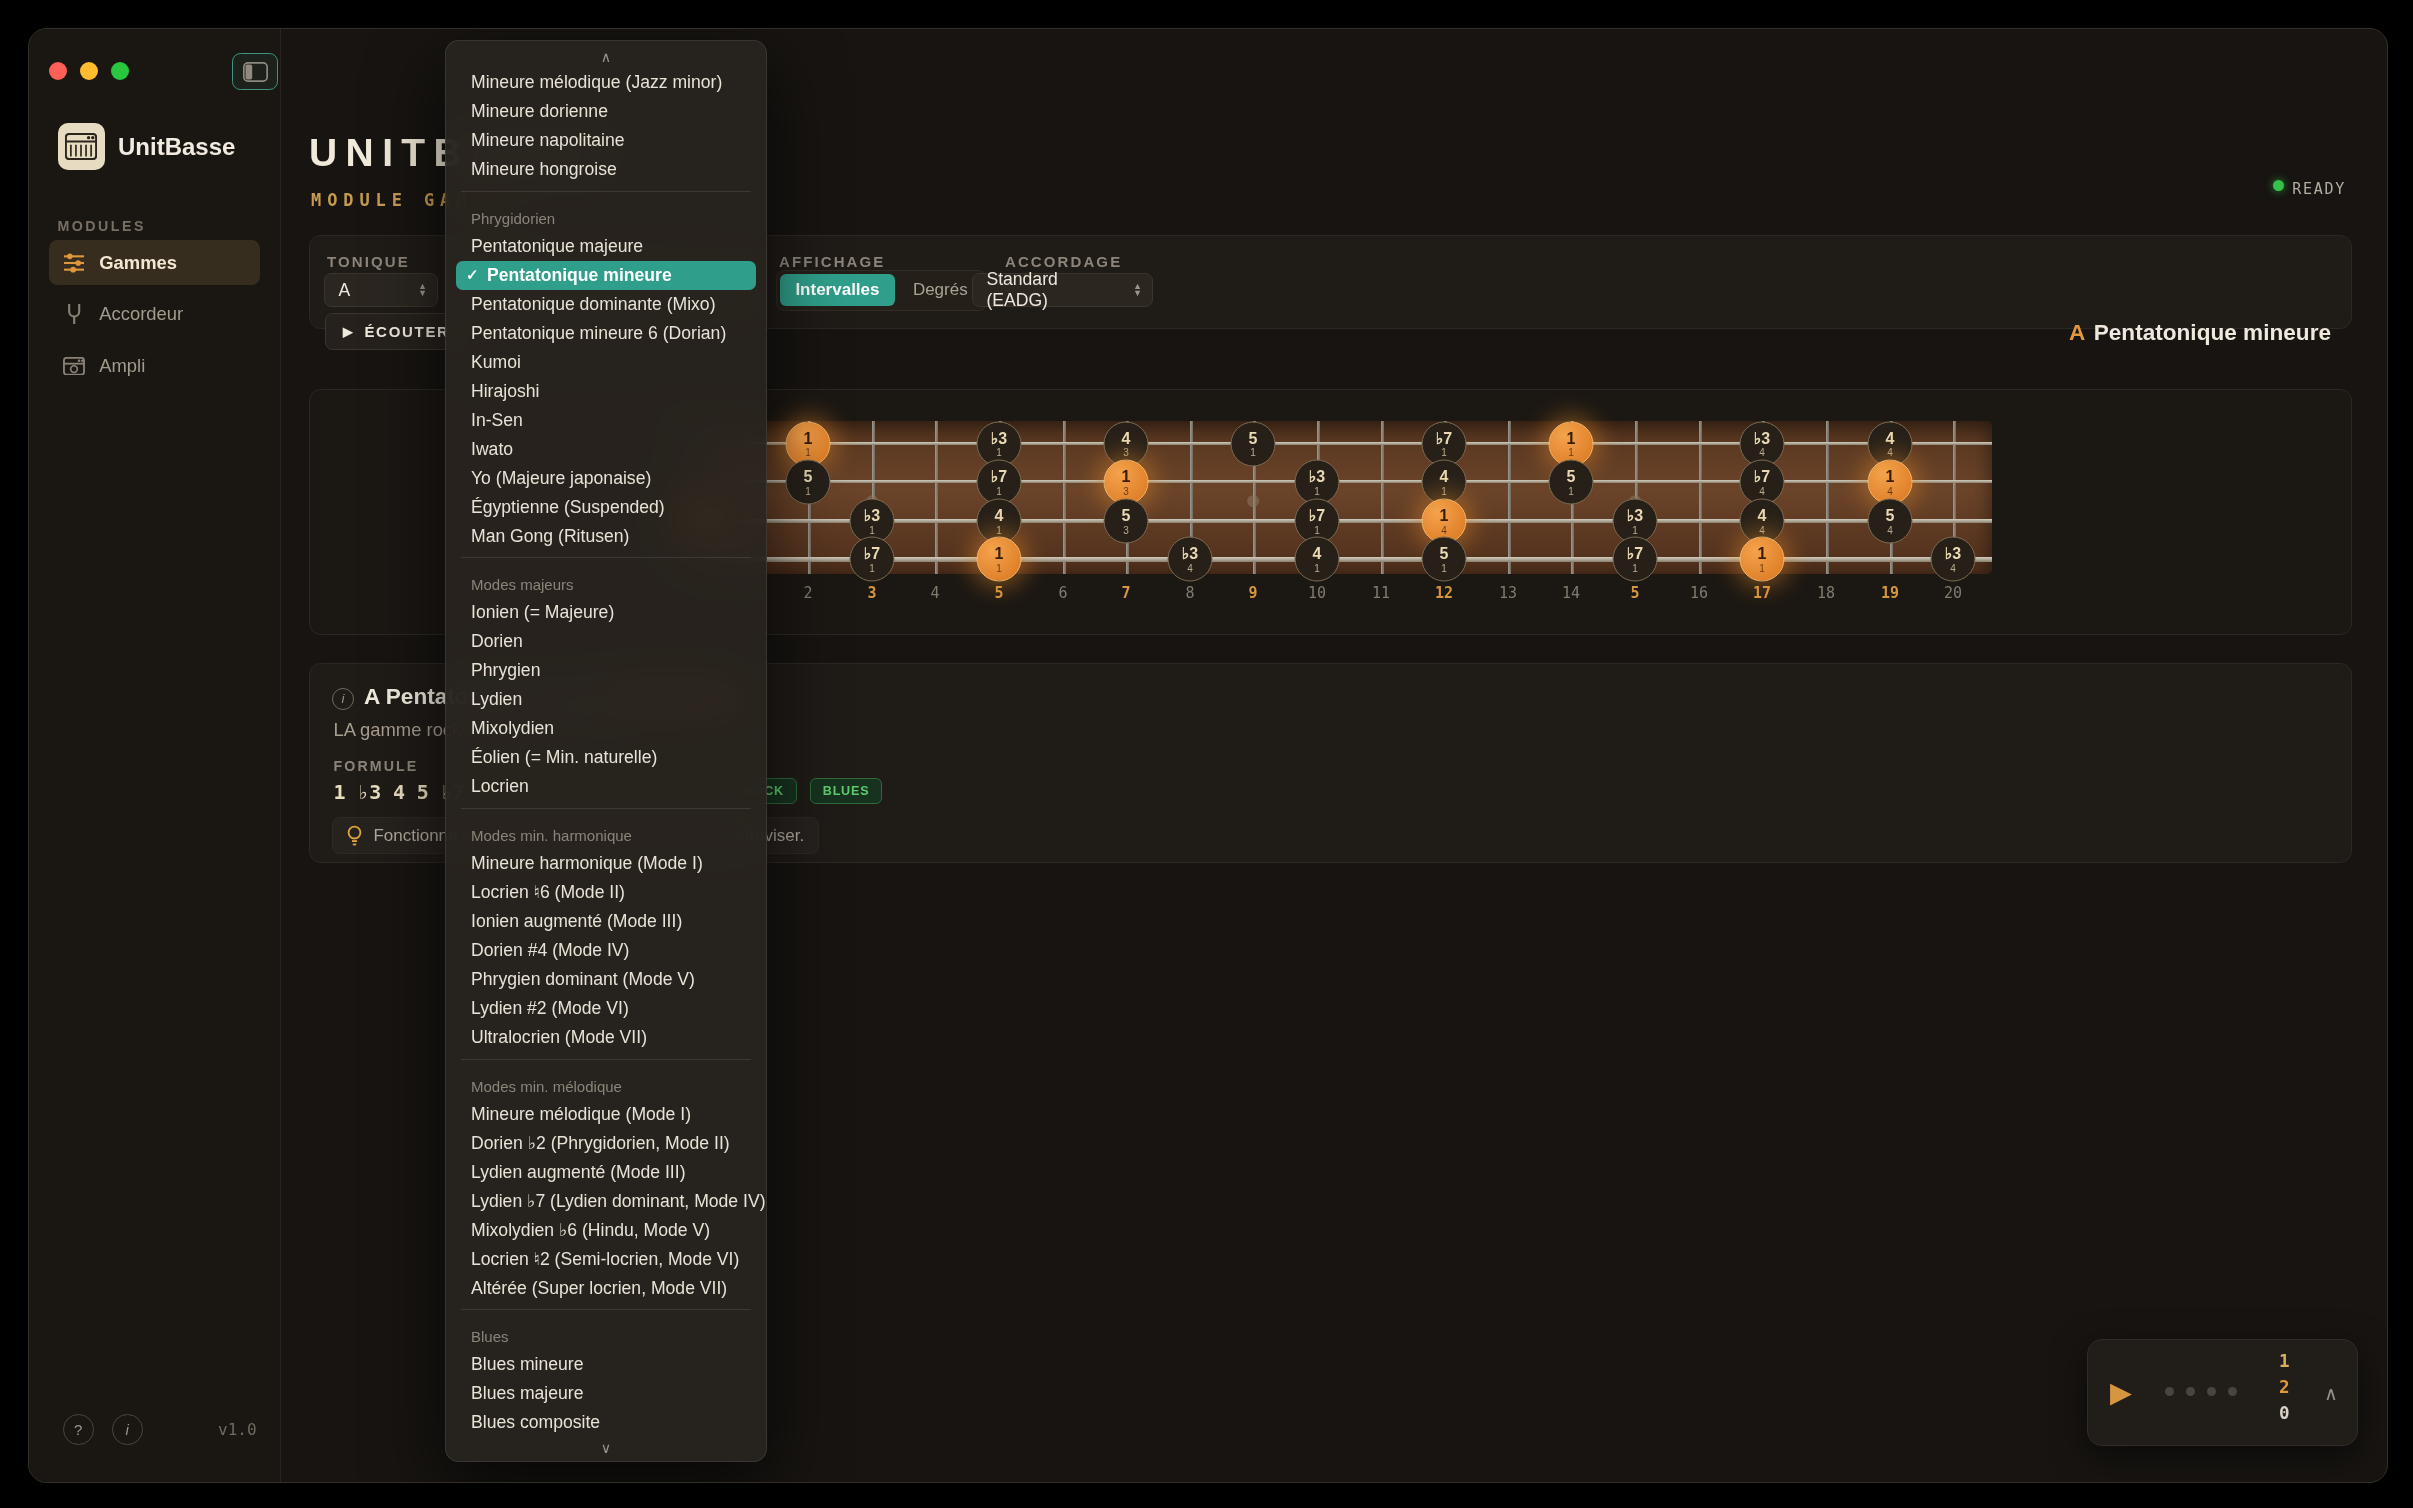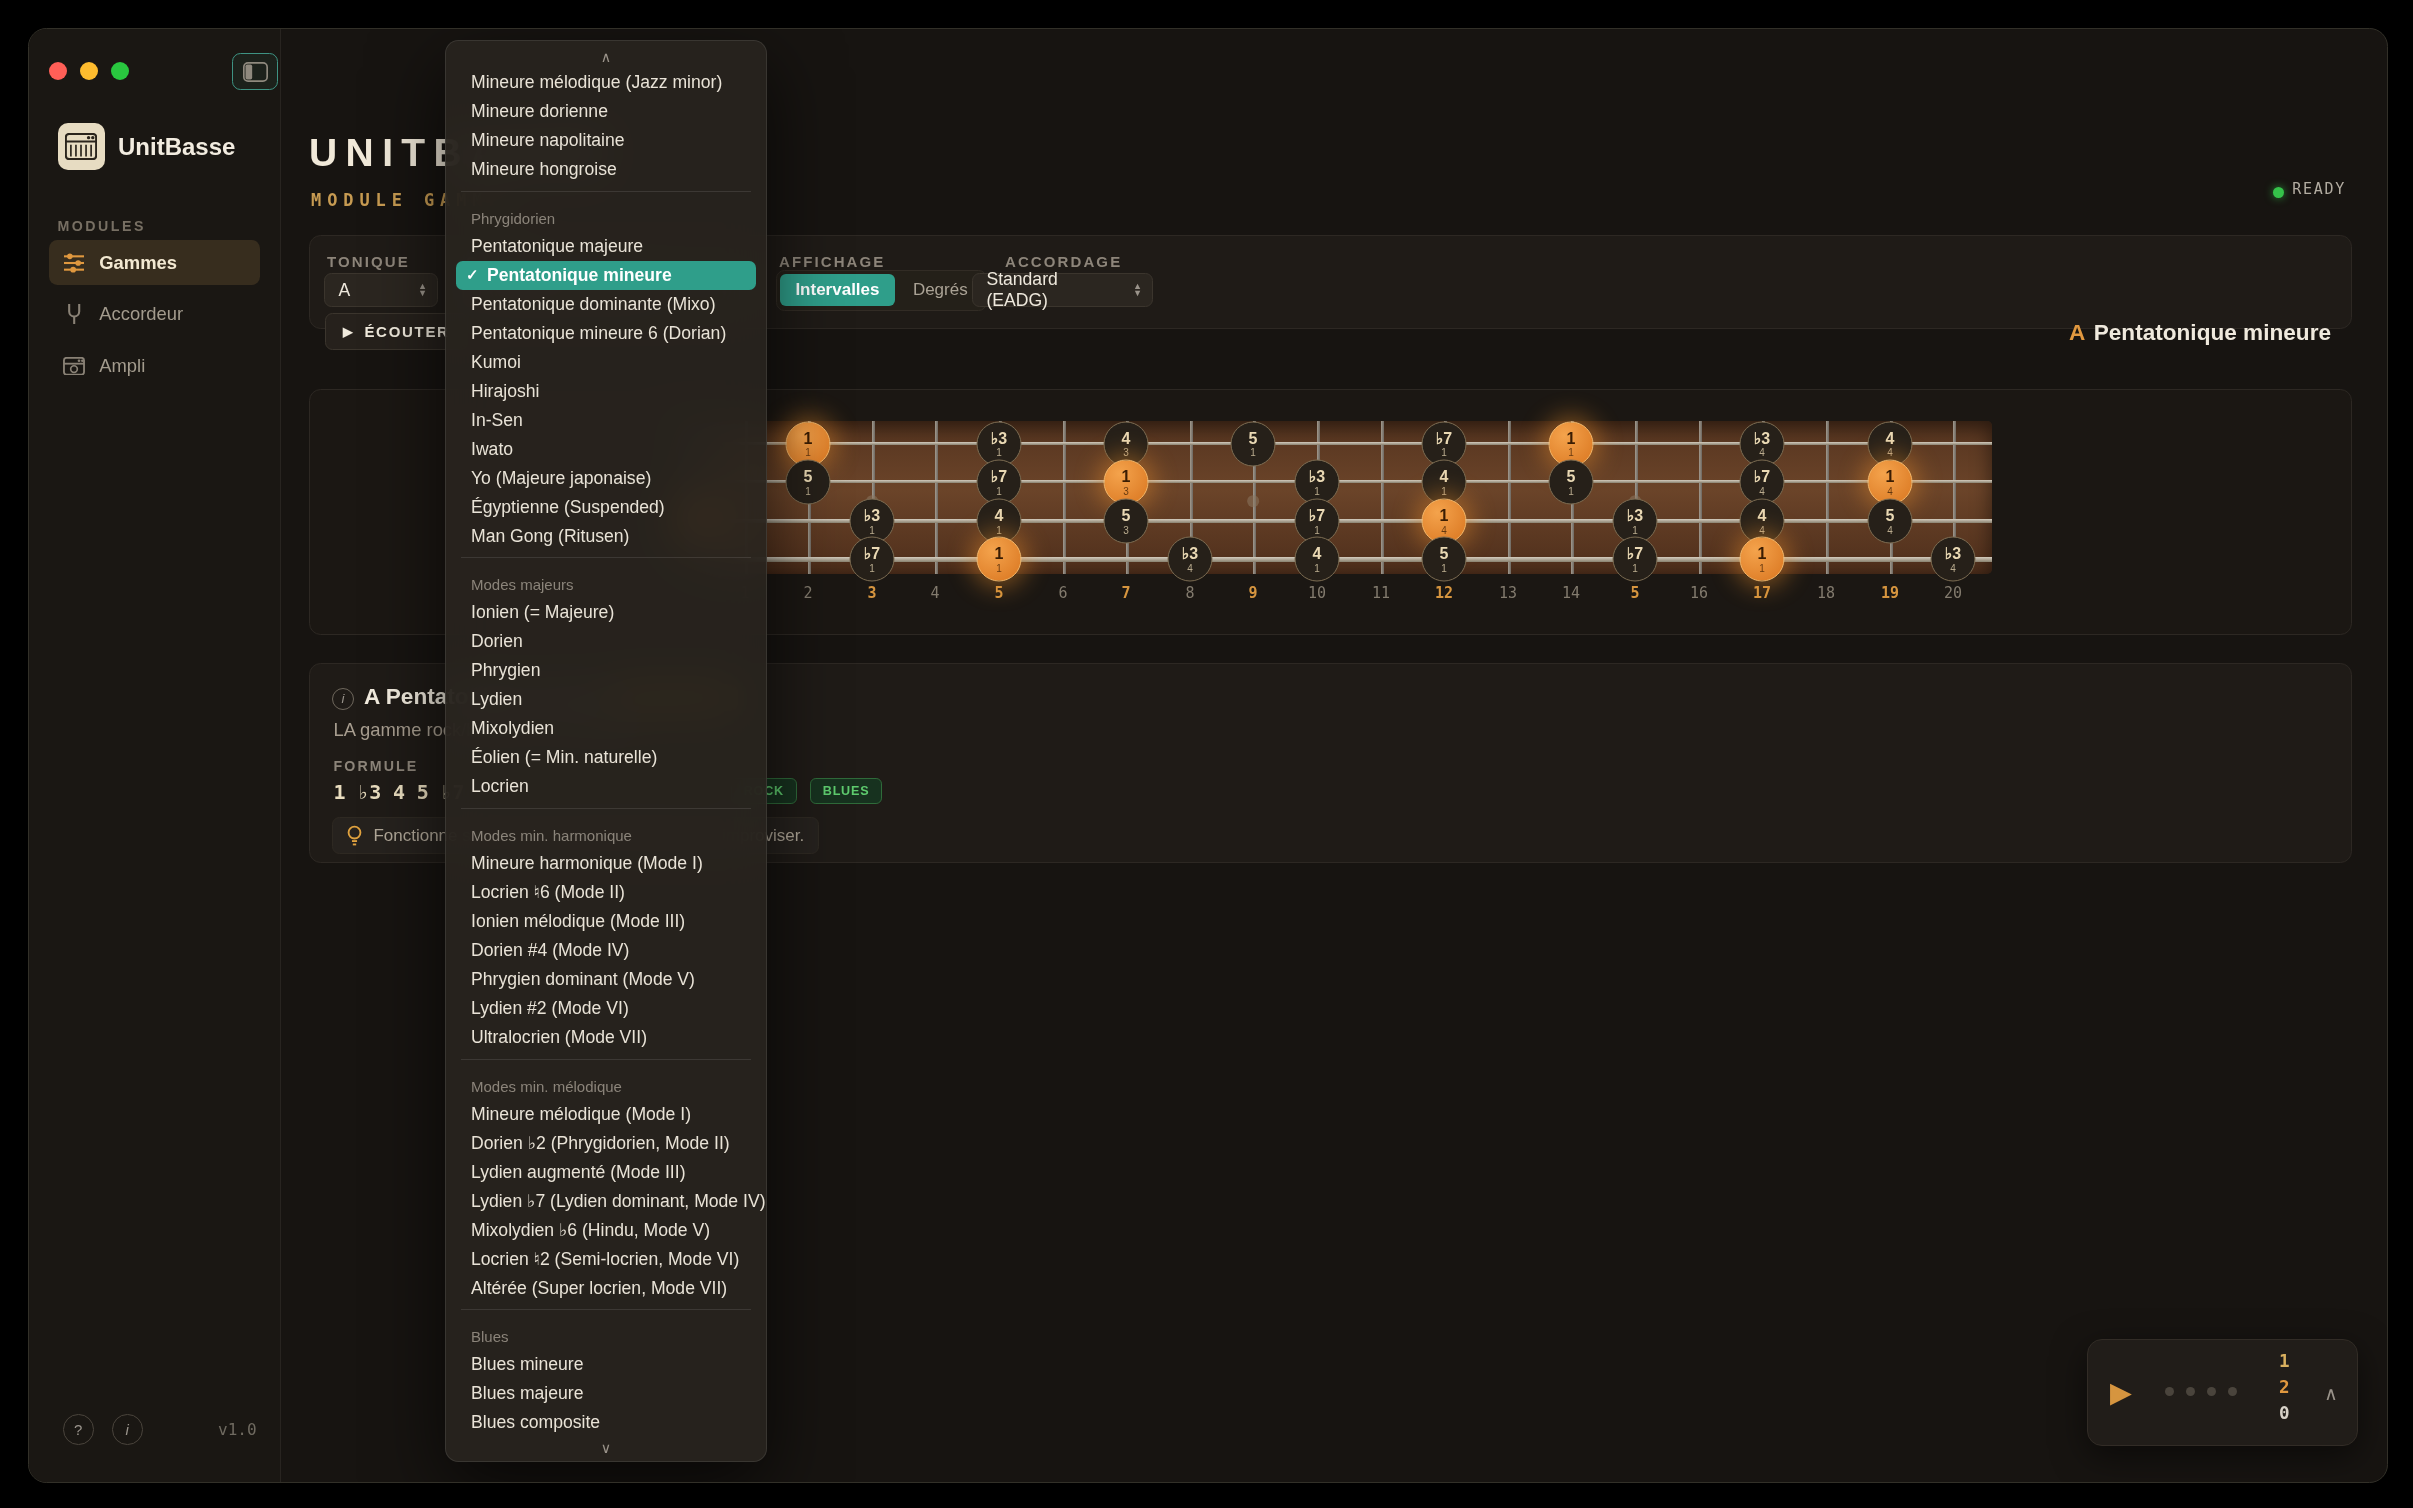--- a/index.html
+++ b/index.html
@@ -23,21 +23,21 @@
   .nav-item{height:45px;border-radius:8.4px;display:flex;align-items:center;gap:13.4px;padding-left:13.4px;color:#a39b8d;font-size:18.4px;}
   .nav-item.active{background:#372d1e;color:#f3e9d2;font-weight:bold;}
   .nav-icon{width:23.5px;height:23.5px;display:flex;align-items:center;justify-content:center;}
   .sb-footer-btn{position:absolute;width:28.5px;height:28.5px;border:1.7px solid #4a443c;border-radius:50%;
                  display:flex;align-items:center;justify-content:center;color:#9a948c;font-size:15px;top:1385px;}
   .version{position:absolute;left:189px;top:1391px;font-family:"DejaVu Sans Mono",monospace;font-size:16px;color:#6f6a60;}
   
   .page-title{position:absolute;left:280px;top:102px;font-size:39px;font-weight:bold;letter-spacing:8.4px;color:#f1e9d9;}
   .page-subtitle{position:absolute;left:282px;top:161px;font-family:"DejaVu Sans Mono",monospace;font-size:17px;
                  letter-spacing:5.9px;color:#c79b52;font-weight:bold;}
-  .ready{position:absolute;right:41px;top:151px;display:flex;align-items:flex-end;gap:8.4px;}
+  .ready{position:absolute;right:41px;top:151px;display:flex;align-items:flex-start;gap:8.4px;}
   .ready-dot{width:11px;height:11px;border-radius:50%;background:#35c24a;box-shadow:0 0 8.4px rgba(53,194,74,.7);}
   .ready-text{font-family:"DejaVu Sans Mono",monospace;font-size:15px;letter-spacing:1.7px;color:#b2aca1;}
   
   .card{position:absolute;background:#1f1b17;border:0.8px solid #2d2823;border-radius:11.7px;box-sizing:border-box;}
   .controls-card{left:280px;top:206px;width:2043px;height:94px;}
   .fret-card{left:280px;top:360px;width:2043px;height:246px;background:#1b1713;}
   .info-card{left:280px;top:634px;width:2043px;height:200px;}
   .ctl-label{position:absolute;font-size:15px;font-weight:bold;letter-spacing:2.1px;color:#8d857a;}
   .select{position:absolute;height:34px;background:#2b2620;border:0.8px solid #3b352d;border-radius:7.5px;
           display:flex;align-items:center;color:#eee8dc;font-size:17.6px;padding:0 10px 0 13.4px;box-sizing:border-box;}
@@ -564,21 +564,21 @@
         </div>
         <div class="dd-divider"></div>
         <div class="dd-header">Modes min. harmonique</div>
         <div class="dd-item">
           <span>Mineure harmonique (Mode I)</span>
         </div>
         <div class="dd-item">
           <span>Locrien ♮6 (Mode II)</span>
         </div>
         <div class="dd-item">
-          <span>Ionien mélodique (Mode III)</span>
+          <span>Ionien augmenté (Mode III)</span>
         </div>
         <div class="dd-item">
           <span>Dorien #4 (Mode IV)</span>
         </div>
         <div class="dd-item">
           <span>Phrygien dominant (Mode V)</span>
         </div>
         <div class="dd-item">
           <span>Lydien #2 (Mode VI)</span>
         </div>

